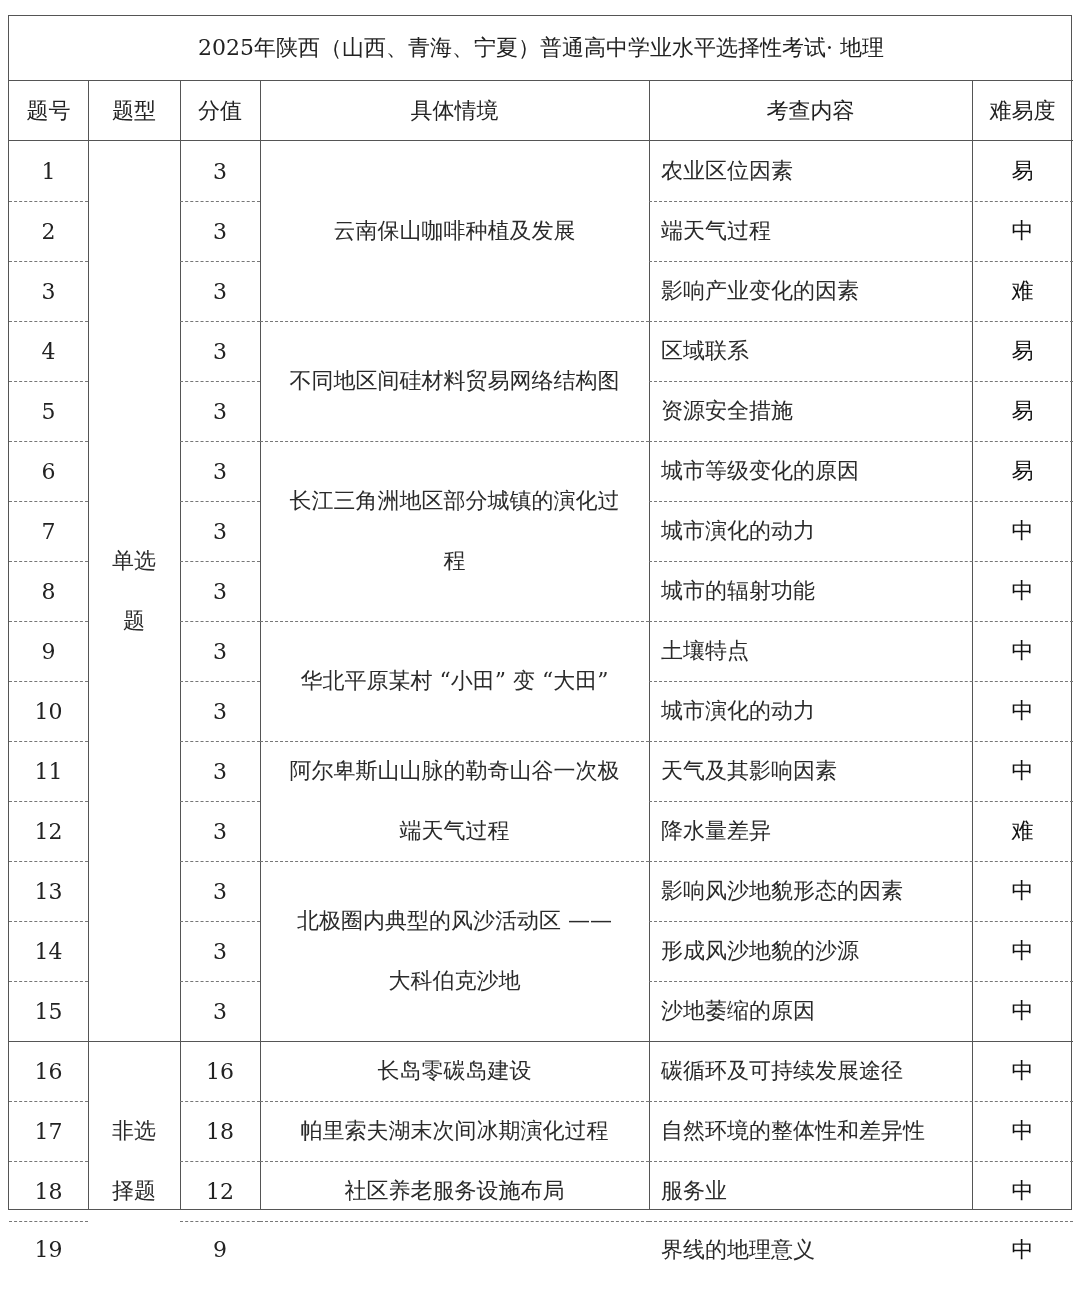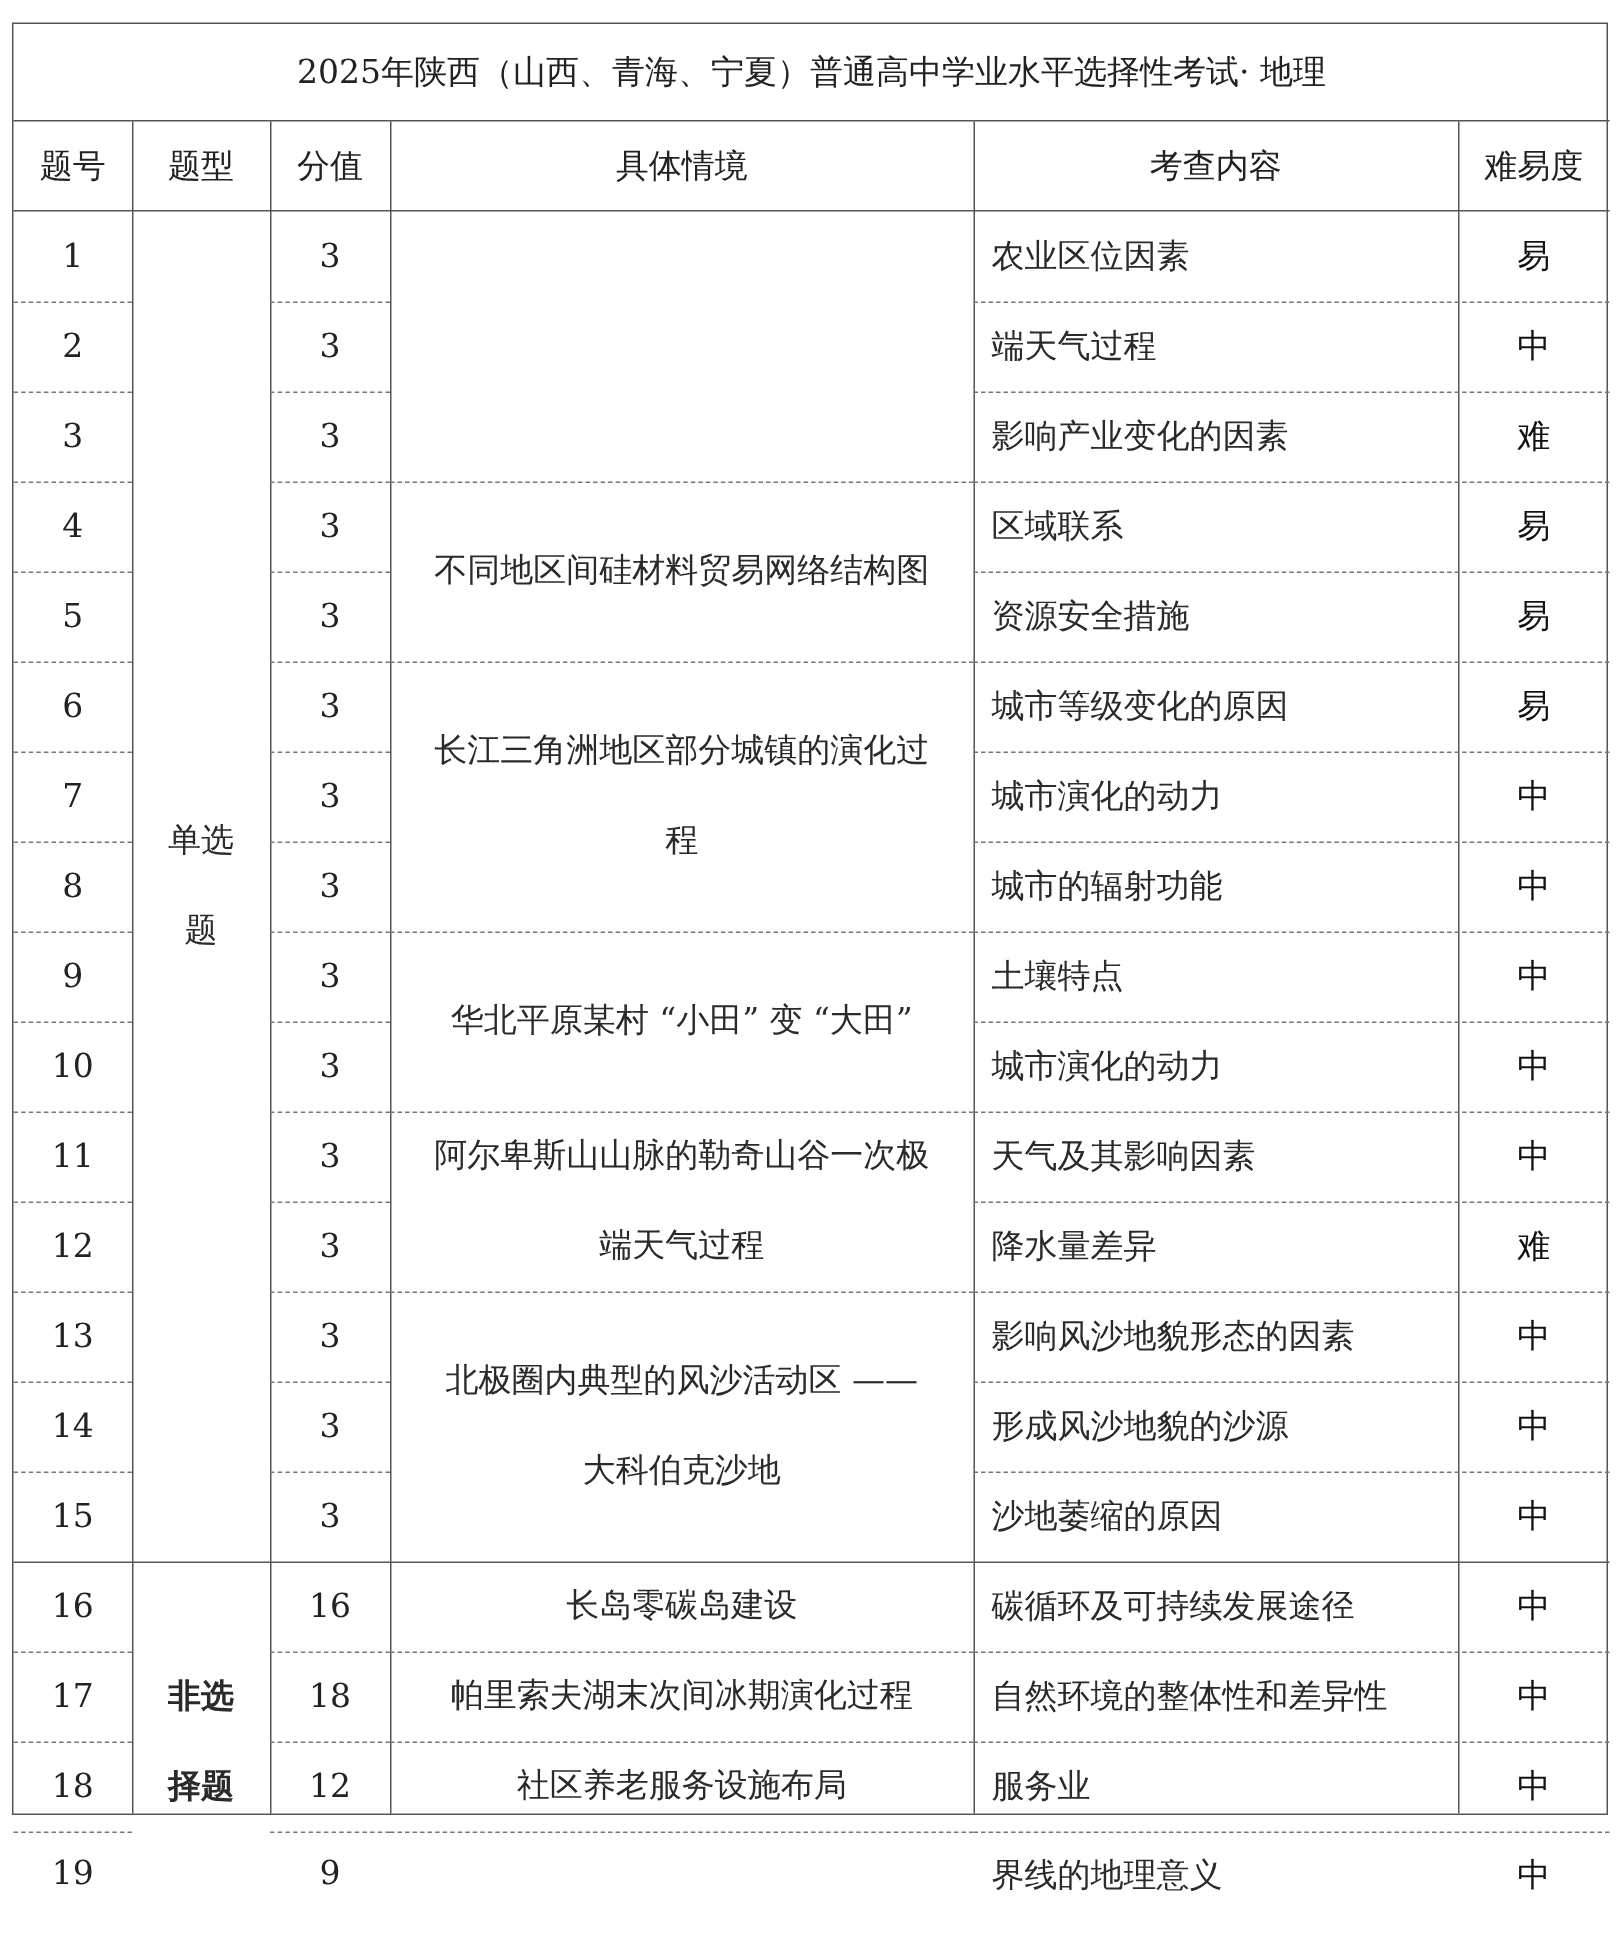--- a/index.html
+++ b/index.html
@@ -41,26 +41,31 @@
 
   <div id="grid"></div>
 
   <div class="cell" style="left:79px;width:92px;top:125px;height:900px;">
     <div style="line-height:60px;">
       <span style="display:block">单选</span>
       <span style="display:block">题</span>
     </div>
   </div>
   <div class="cell" style="left:79px;width:92px;top:1025px;height:239px;">
-    <div style="line-height:60px;font-weight:bold;">
+    <div style="line-height:60px;">
       <span style="display:block">非选</span>
       <span style="display:block">择题</span>
     </div>
   </div>
 
+  <div class="cell ctx" style="left:251px;width:389px;top:125px;height:180px;">
+    <div>
+        <span>云南保山咖啡种植及发展</span>
+      </div>
+  </div>
   <div class="cell ctx" style="left:251px;width:389px;top:305px;height:120px;">
     <div>
         <span>不同地区间硅材料贸易网络结构图</span>
       </div>
   </div>
   <div class="cell ctx" style="left:251px;width:389px;top:425px;height:180px;">
     <div>
         <span>长江三角洲地区部分城镇的演化过</span>
         <span>程</span>
       </div>

